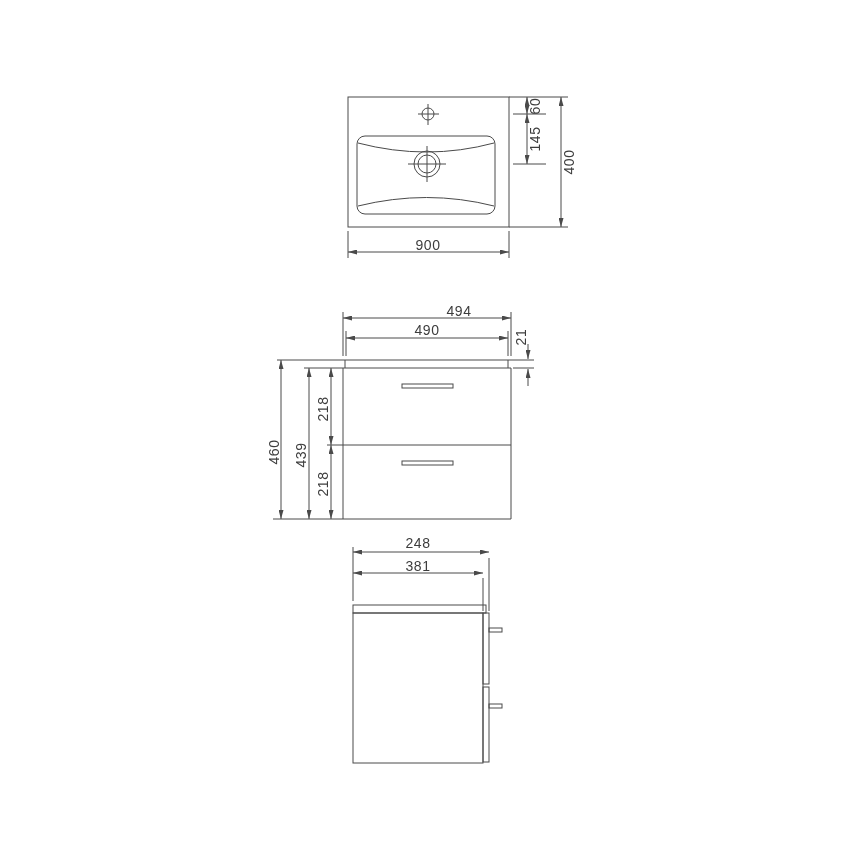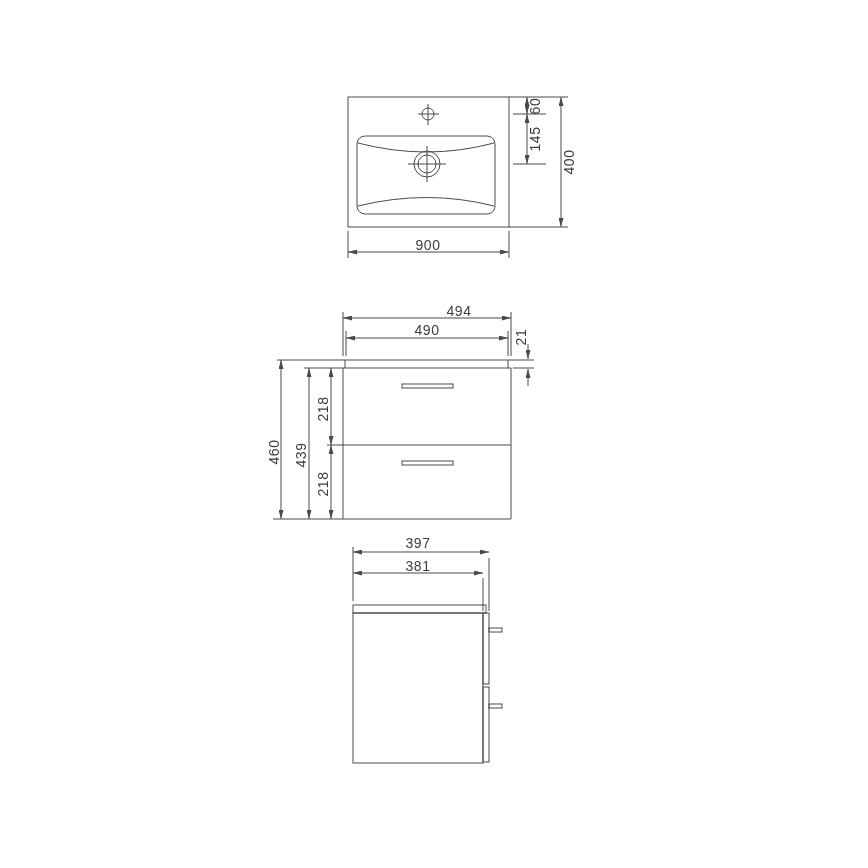--- a/index.html
+++ b/index.html
@@ -153,16 +153,16 @@
   <div class="dim-label vlabel" style="left:535px;top:139px;">145</div>
 
   <div class="dim-label hlabel" style="left:427px;top:311px;margin-left:32px;">494</div>
   <div class="dim-label hlabel" style="left:427px;top:330px;">490</div>
   <div class="dim-label vlabel" style="left:521px;top:337px;">21</div>
   <div class="dim-label vlabel" style="left:274px;top:452px;">460</div>
   <div class="dim-label vlabel" style="left:301px;top:455px;">439</div>
   <div class="dim-label vlabel" style="left:323px;top:409px;">218</div>
   <div class="dim-label vlabel" style="left:323px;top:484px;">218</div>
 
-  <div class="dim-label hlabel" style="left:418px;top:543px;">397</div>
+  <div class="dim-label hlabel" style="left:418px;top:543px;">248</div>
   <div class="dim-label hlabel" style="left:418px;top:566px;">381</div>
 
 </div>
 
 </body></html>

